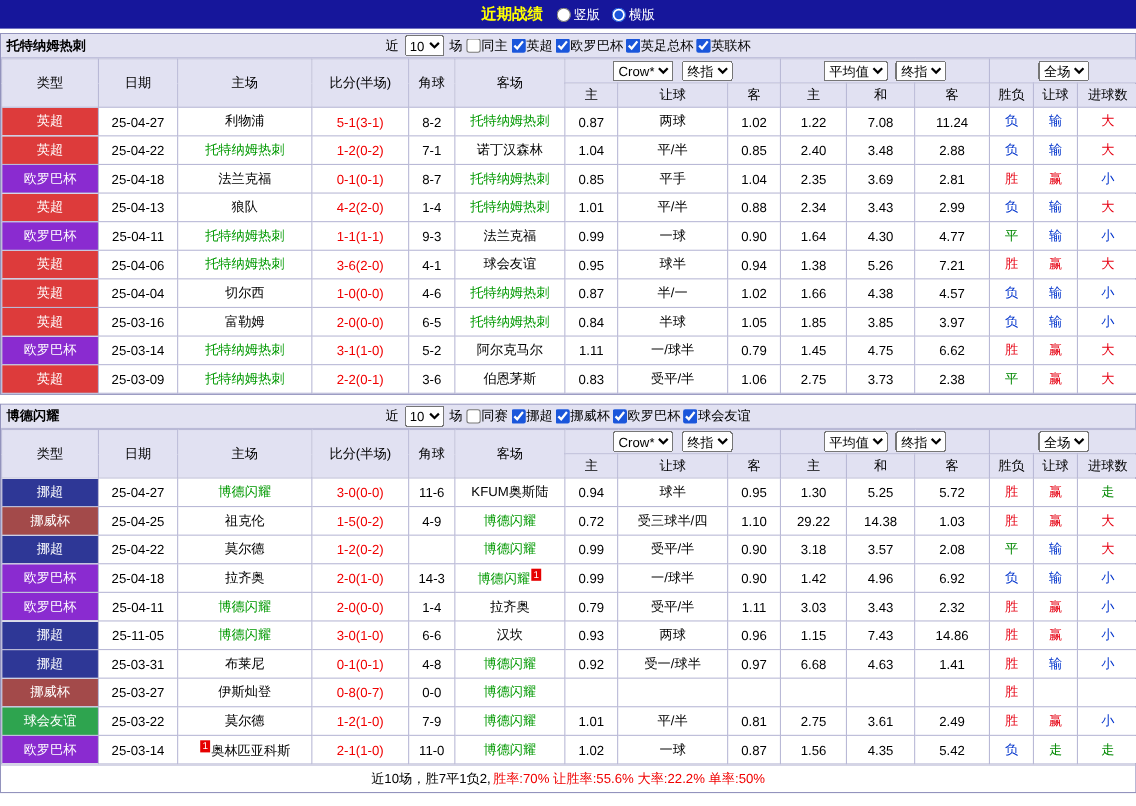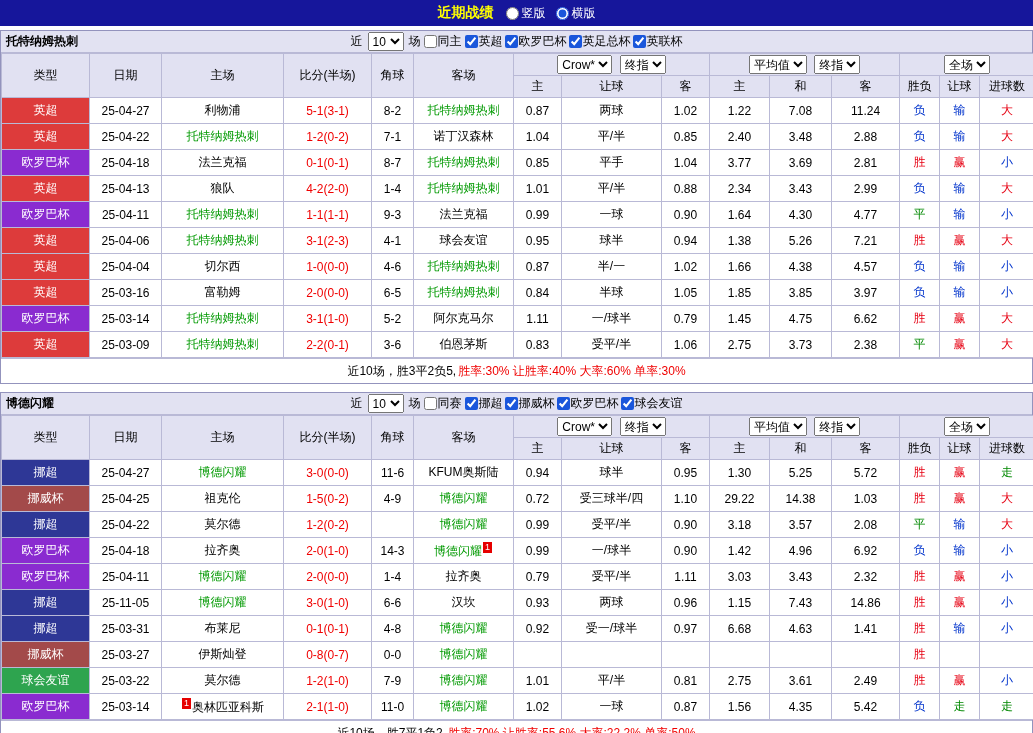--- a/index.html
+++ b/index.html
@@ -188,21 +188,21 @@
         <tr>
           <td class="badge" style="background: rgb(138, 43, 208);">欧罗巴杯</td>
           <td>25-04-18</td>
           <td><span>法兰克福</span></td>
           <td class="score">0-1(0-1)</td>
           <td>8-7</td>
           <td><span style="color: rgb(0, 153, 0);">托特纳姆热刺</span></td>
           <td>0.85</td>
           <td>平手</td>
           <td>1.04</td>
-          <td>3.77</td>
+          <td>2.35</td>
           <td>3.69</td>
           <td>2.81</td>
           <td style="color: rgb(230, 0, 18);">胜</td>
           <td style="color: rgb(230, 0, 18);">赢</td>
           <td style="color: rgb(0, 51, 204);">小</td>
         </tr>
         <tr>
           <td class="badge" style="background: rgb(221, 59, 59);">英超</td>
           <td>25-04-13</td>
           <td><span>狼队</span></td>
@@ -233,21 +233,21 @@
           <td>4.30</td>
           <td>4.77</td>
           <td style="color: rgb(0, 136, 0);">平</td>
           <td style="color: rgb(0, 51, 204);">输</td>
           <td style="color: rgb(0, 51, 204);">小</td>
         </tr>
         <tr>
           <td class="badge" style="background: rgb(221, 59, 59);">英超</td>
           <td>25-04-06</td>
           <td><span style="color: rgb(0, 153, 0);">托特纳姆热刺</span></td>
-          <td class="score">3-1(2-3)</td>
+          <td class="score">3-6(2-0)</td>
           <td>4-1</td>
           <td><span>球会友谊</span></td>
           <td>0.95</td>
           <td>球半</td>
           <td>0.94</td>
           <td>1.38</td>
           <td>5.26</td>
           <td>7.21</td>
           <td style="color: rgb(230, 0, 18);">胜</td>
           <td style="color: rgb(230, 0, 18);">赢</td>
@@ -316,24 +316,20 @@
           <td>1.06</td>
           <td>2.75</td>
           <td>3.73</td>
           <td>2.38</td>
           <td style="color: rgb(0, 136, 0);">平</td>
           <td style="color: rgb(230, 0, 18);">赢</td>
           <td style="color: rgb(230, 0, 18);">大</td>
         </tr>
       </tbody>
   </table>
-  <div class="summary">
-    <span>近10场，胜3平2负5,</span>
-    <span class="rates">胜率:30% 让胜率:40% 大率:60% 单率:30%</span>
-  </div>
 </div>
 
 <div class="section">
   <div class="filterbar">
     <span class="teamname">博德闪耀</span>
     <span class="filters">
       <span>近</span>
       <select><option>10</option></select>
       <span>场</span>
       <label class="chk">

